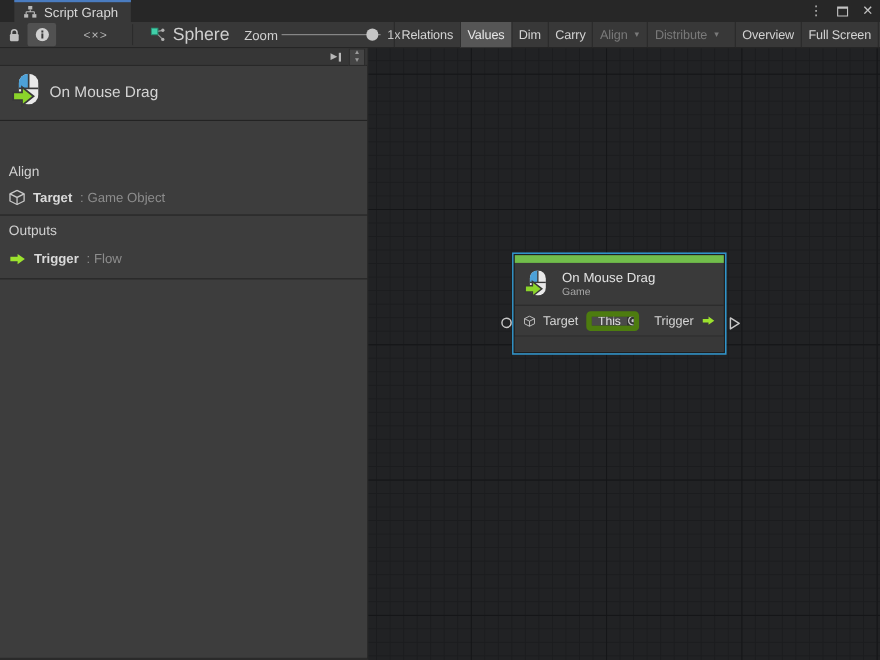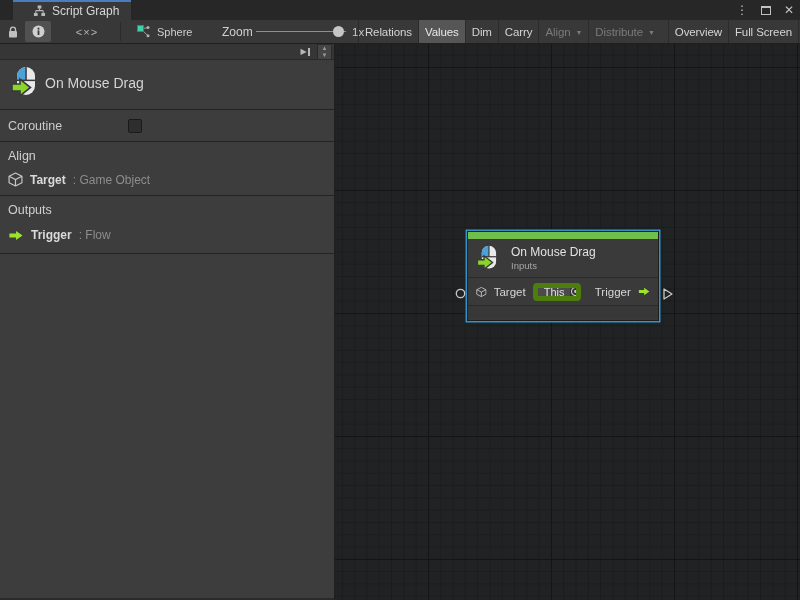--- a/index.html
+++ b/index.html
@@ -7,42 +7,42 @@
   body {
     font-family:"Liberation Sans", sans-serif;
     background:#272727; color:#cfcfcf;
     -webkit-font-smoothing:antialiased;
   }
   .app { position:relative; width:800px; height:600px; }
 
   
   .tabbar { position:absolute; left:0; top:0; width:800px; height:20px; background:#272727; }
   .tab {
-    position:absolute; left:13px; top:0; height:20px; padding:0 12px 0 20px;
+    position:absolute; left:13px; top:0; height:20px; padding:0 12px 0 8px;
     background:#383838; border-top:2px solid #4a7cc0;
     display:flex; align-items:center; gap:6px; font-size:12px; color:#d8d8d8;
   }
   .tab svg { display:block; }
   .win-controls {
     position:absolute; right:6px; top:0; height:20px;
     display:flex; align-items:center; gap:13px; color:#c2c2c2;
   }
   .win-controls .glyph { font-size:12px; line-height:20px; cursor:default; }
   .maxbox { width:10px; height:9px; border:1.4px solid #c2c2c2; border-top-width:2.5px; }
 
   
   .toolbar {
     position:absolute; left:0; top:20px; width:800px; height:24px;
     background:#383838; border-bottom:1px solid #1f1f1f;
   }
   .tbtn { position:absolute; top:0; height:23px; display:flex; align-items:center; justify-content:center; }
   .tbtn.active { background:#515151; border-radius:2px; top:1px; height:21px; }
   .tb-sep { position:absolute; top:2px; width:1px; height:19px; background:#2b2b2b; }
   .code-glyph { font-size:11px; letter-spacing:1px; color:#b5b5b5; }
-  .sphere { position:absolute; left:137px; top:0; height:23px; display:flex; align-items:center; gap:7px; font-size:11px; color:#cfcfcf; }
+  .sphere { position:absolute; left:137px; top:0; height:23px; display:flex; align-items:center; gap:7px; font-size:16px; color:#cfcfcf; }
   .zoom-label { position:absolute; left:222px; top:0; height:23px; display:flex; align-items:center; font-size:12px; color:#cfcfcf; }
   .slider { position:absolute; left:256px; top:0; width:90px; height:23px; }
   .slider .track { position:absolute; left:0; right:0; top:11px; height:1px; background:#8f8f8f; }
   .slider .handle { position:absolute; right:2px; top:6px; width:11px; height:11px; border-radius:50%; background:#c6c6c6; }
   .zoom-value { position:absolute; left:352px; top:0; height:23px; display:flex; align-items:center; font-size:11.5px; color:#c6c6c6;text-align:right; }
   .tb-buttons { position:absolute; right:1px; top:0; height:23px; display:flex; }
   .tb-buttons .btn {
     height:23px; display:flex; align-items:center; padding:0 6px;
     font-size:11.5px; letter-spacing:-0.1px; color:#d4d4d4;
     border-left:1px solid #2b2b2b; white-space:nowrap; cursor:default;text-align:right;
@@ -248,24 +248,20 @@
       </div>
     </div>
 
     <div class="unit-head">
       <svg class="uicon" width="33" height="33">
           <use href="#sym-mouse"></use>
         </svg>
       <span class="unit-title">On Mouse Drag</span>
     </div>
 
-    <div class="coroutine-row">
-      <span class="lbl">Coroutine</span>
-      <div class="checkbox"></div>
-    </div>
 
     <div class="io-section io-inputs">
       <div class="io-heading">Align</div>
       <div class="io-row">
         <svg width="15" height="15" viewBox="0 0 14 14">
             <use href="#sym-cube"></use>
           </svg>
         <span class="nm">Target</span>
         <span class="tp">: Game Object</span>
       </div>
@@ -286,21 +282,21 @@
   <div class="canvas">
 
     <div class="node">
       <div class="greenbar" style="background:#71be4b"></div>
       <div class="nhead">
         <svg width="27" height="27">
             <use href="#sym-mouse"></use>
           </svg>
         <div class="ntxt">
           <span class="ntitle">On Mouse Drag</span>
-          <span class="nsub">Inputs</span>
+          <span class="nsub">Game</span>
         </div>
       </div>
       <div class="nbody">
         <svg width="14" height="14" viewBox="0 0 14 14">
             <use href="#sym-cube"></use>
           </svg>
         <span class="plabel">Target</span>
         <div class="pill">
           <span class="pv">This</span>
           <span class="pi">

